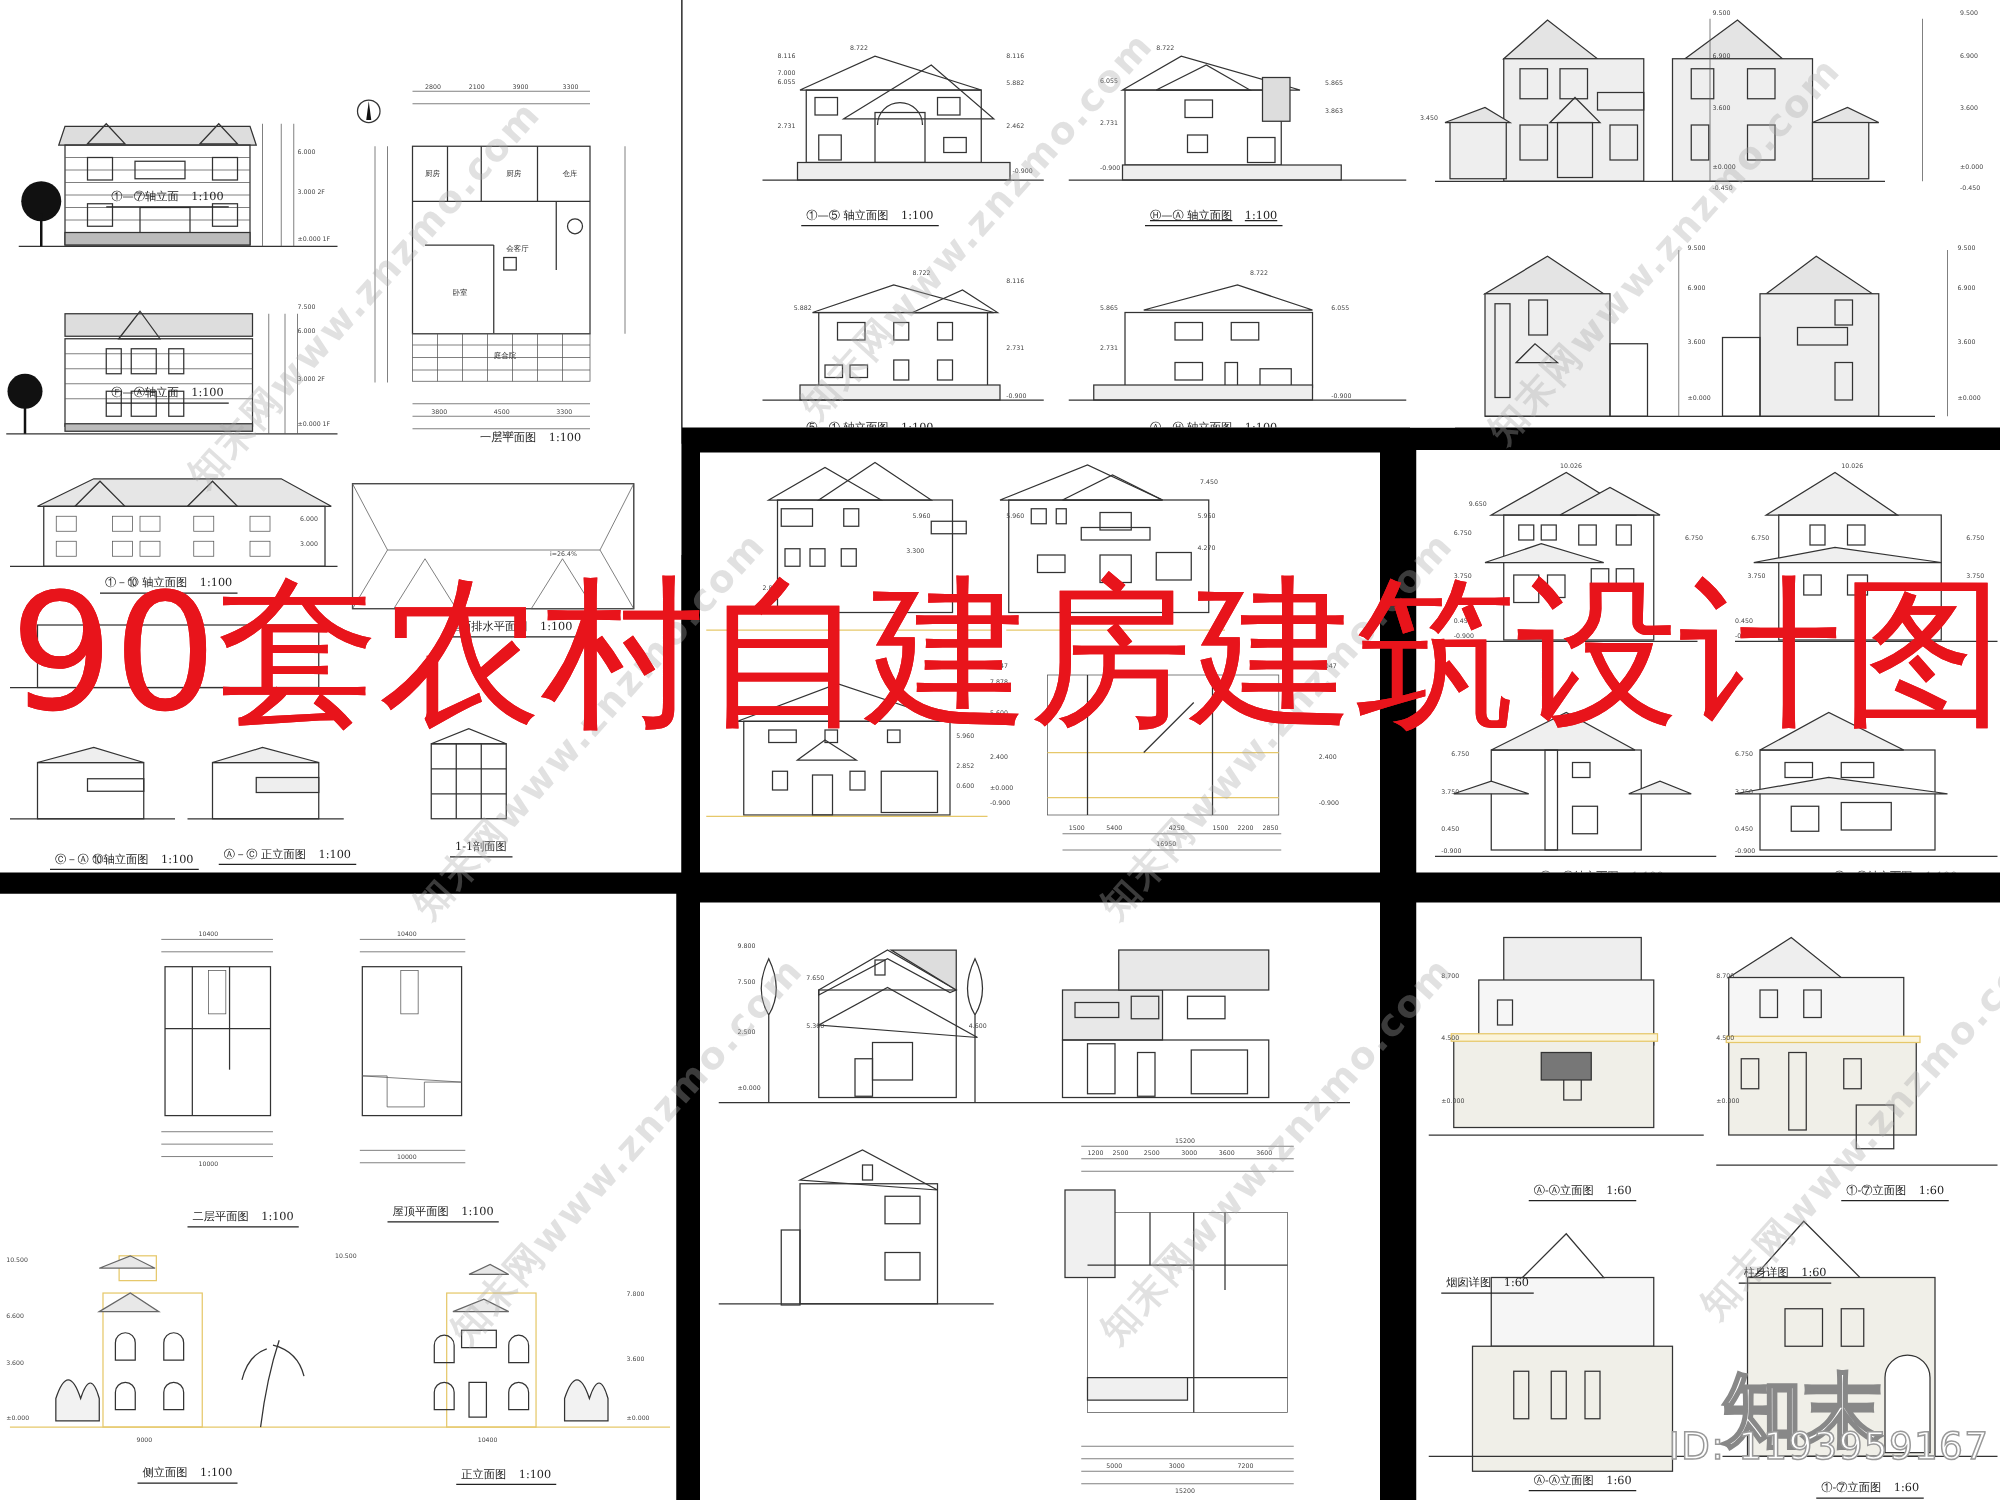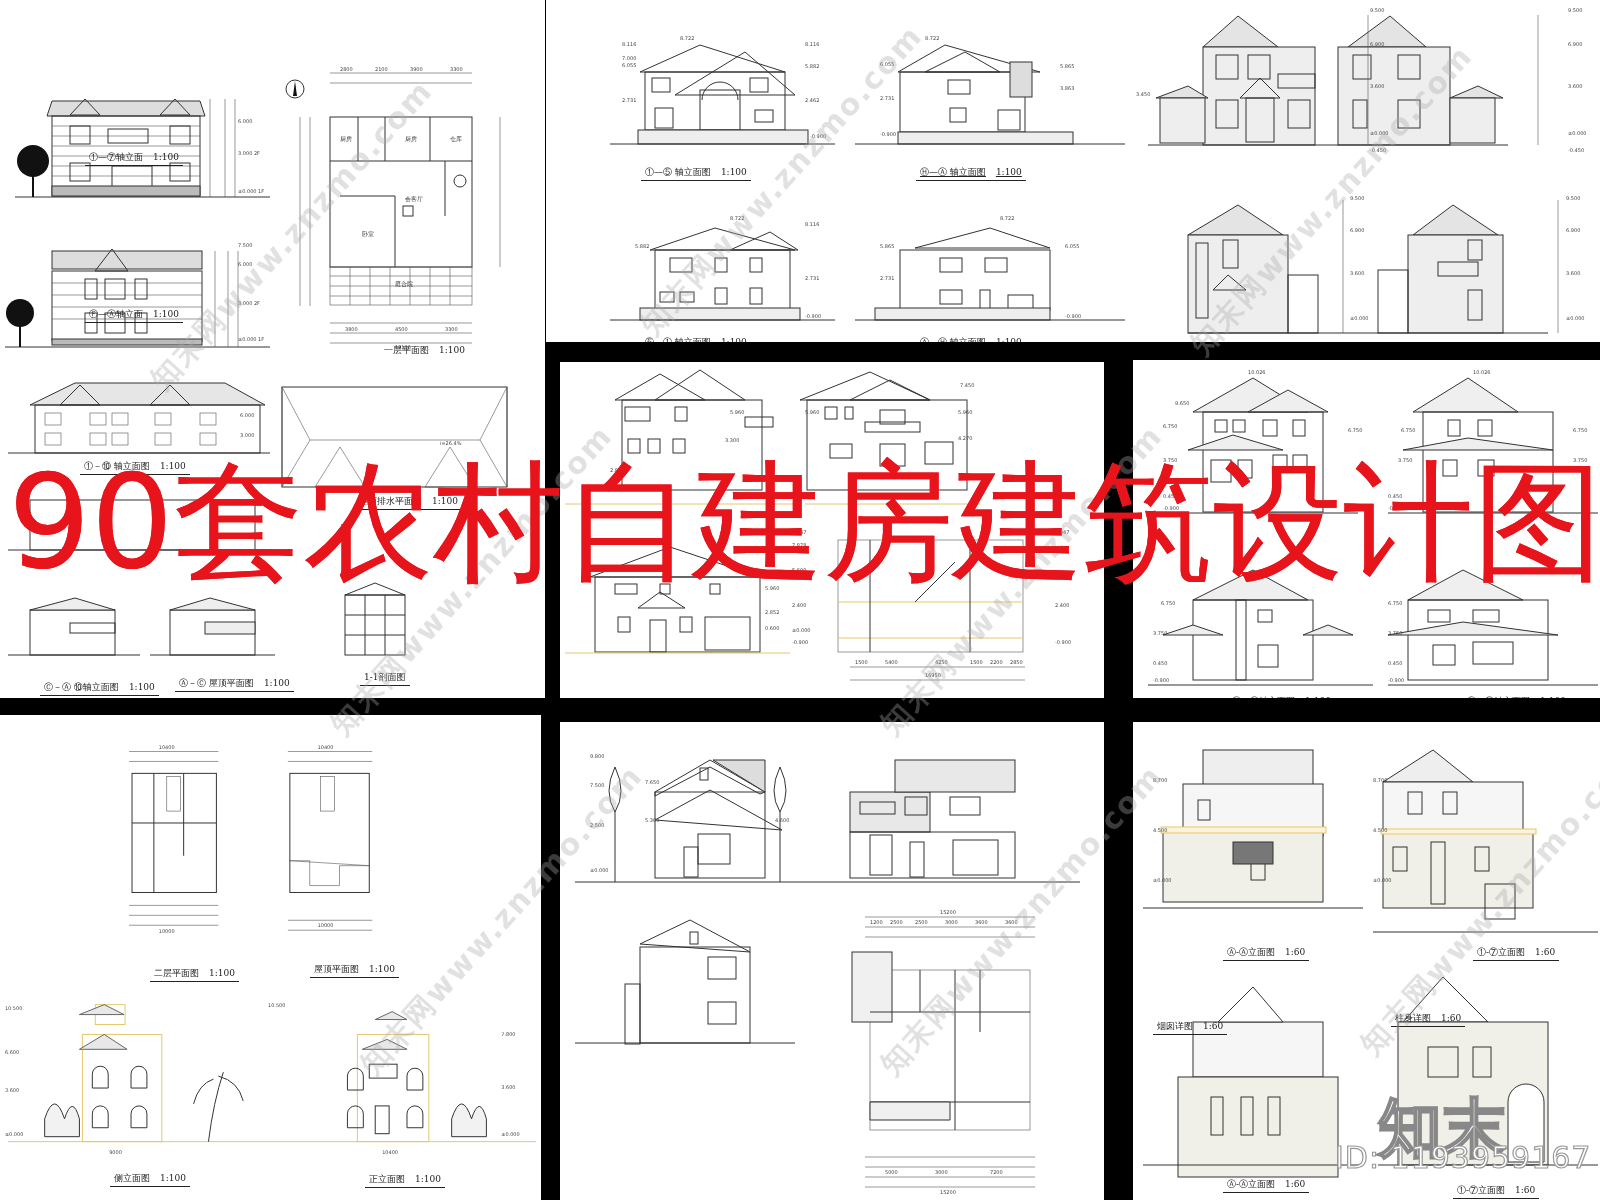--- a/index.html
+++ b/index.html
@@ -335,21 +335,21 @@
     </g>
     <g font-size="5" fill="#444">
       <text x="240" y="62">6.000</text>
         <text x="240" y="82">3.000</text>
         <text x="440" y="90">i=26.4%</text>
     </g>
   </svg>
   <div class="caption" style="left:80px;top:105px;"><span>①－⑩ 轴立面图</span><span class="scale">1:100</span></div>
   <div class="caption" style="left:355px;top:140px;"><span>屋面排水平面图</span><span class="scale">1:100</span></div>
   <div class="caption" style="left:40px;top:326px;"><span>Ⓒ－Ⓐ ⑩轴立面图</span><span class="scale">1:100</span></div>
-  <div class="caption" style="left:175px;top:322px;"><span>Ⓐ－Ⓒ 屋顶平面图</span><span class="scale">1:100</span></div>
+  <div class="caption" style="left:175px;top:322px;"><span>Ⓐ－Ⓒ 正立面图</span><span class="scale">1:100</span></div>
   <div class="caption" style="left:360px;top:316px;"><span>1-1剖面图</span></div>
 </div>
 
 <div class="panel" style="left:560px;top:362px;width:544px;height:336px;">
   <svg viewBox="0 0 544 336">
     <g class="ln">
       <polygon points="55,38 100,12 145,38"></polygon>
         <polygon points="95,38 140,8 185,38"></polygon>
       <rect x="62" y="38" width="140" height="90"></rect>
       <rect x="65" y="45" width="25" height="14"></rect>

